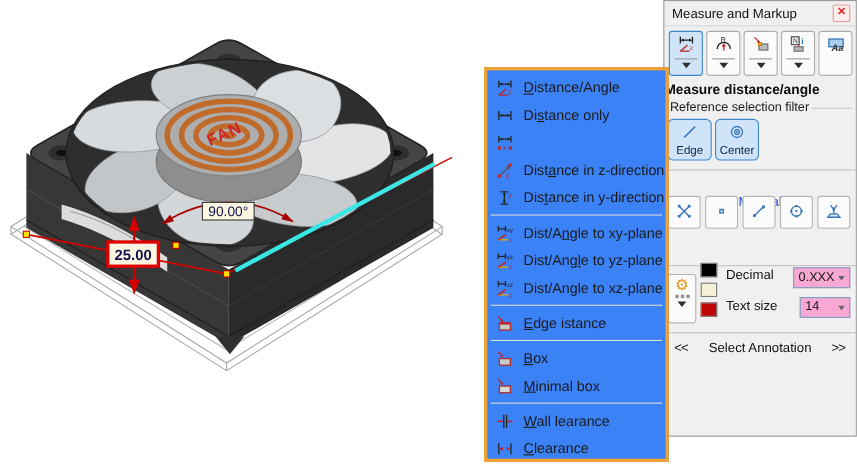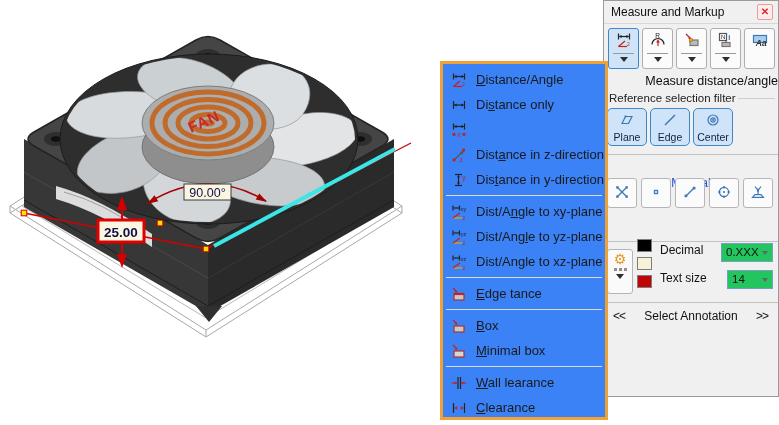--- a/index.html
+++ b/index.html
@@ -28,22 +28,22 @@
   .pclose{position:absolute;right:5px;top:3px;width:16px;height:16px;box-sizing:border-box;
           border:1px solid #ec9a9a;background:#fdecec;color:#e02424;font-weight:bold;
           font-size:10px;line-height:14px;text-align:center;border-radius:2px;cursor:default}
   .tbar{position:absolute;left:4px;top:27px;display:flex;gap:3px}
   .tbtn{width:31px;height:41px;background:#fbfbfb;border:1px solid #aeaeae;border-radius:3px;
         box-sizing:border-box;display:flex;flex-direction:column;align-items:center;padding-top:3px}
   .tbtn.active{background:#cfe4f8;border-color:#3f87c9}
   .tbtn .sep{width:21px;border-top:1px solid #9a9a9a;margin-top:2px}
   .caret{width:0;height:0;border-left:4px solid transparent;border-right:4px solid transparent;
          border-top:5px solid #2e2e2e;margin-top:3px}
-  .sect-title{position:absolute;top:73px;left:0;width:100%;text-align:right;
-              font-weight:normal;font-size:12.5px;color:#0c0c0c}
+  .sect-title{position:absolute;top:73px;left:0;width:100%;text-align:left;
+              font-weight:bold;font-size:12.5px;color:#0c0c0c}
   .filter-label{position:absolute;top:91px;left:5px;font-size:11.5px;color:#222}
   .filter-line{position:absolute;top:97px;left:134px;right:3px;height:1px;background:#cdcdcd}
   .fbar{position:absolute;left:3px;top:107px;display:flex;gap:3px}
   .fbtn{width:40px;height:38px;background:#cfe4f8;border:1px solid #3f87c9;border-radius:5px;
         box-sizing:border-box;display:flex;flex-direction:column;align-items:center;
         justify-content:space-between;padding:3px 0 2px}
   .fbtn .lbl{font-size:10.5px;color:#0d2240}
   .pdiv{position:absolute;left:0;right:0;height:1px;background:#c2c2c2}
   .manual-label{position:absolute;top:175px;width:100%;text-align:center;font-size:12px;color:#1d4ed8}
   .mbar{position:absolute;left:3px;top:177px;display:flex;gap:4px}
@@ -52,21 +52,21 @@
   .gearbtn{position:absolute;left:3px;top:248px;width:26px;height:45px;background:#fafafa;
            border:1px solid #b5b5b5;border-radius:3px;box-sizing:border-box;display:flex;
            flex-direction:column;align-items:center;padding-top:1px}
   .gear-glyph{color:#e8941a;font-size:14px;line-height:16px}
   .gear-dots{display:flex;gap:2px;margin-top:1px}
   .gear-dots i{width:3px;height:3px;background:#8f8f8f;display:block}
   .swatches{position:absolute;left:33px;top:238px}
   .sw{width:15px;height:13px;border:1px solid #7d7d7d;box-sizing:border-box;margin-bottom:5px}
   .lbl-dec{position:absolute;left:56px;top:242px}
   .lbl-ts{position:absolute;left:56px;top:270px}
-  .combo{position:absolute;height:19px;background:#22c55e;border:1px solid #7a9ebf;box-sizing:border-box;
+  .combo{position:absolute;height:19px;background:#f9a8d4;border:1px solid #7a9ebf;box-sizing:border-box;
          font-size:11.5px;color:#111;line-height:17px;padding-left:4px}
   .combo .chev{position:absolute;right:4px;top:7px;width:0;height:0;border-left:3.5px solid transparent;
                border-right:3.5px solid transparent;border-top:4px solid #666}
   #combo-decimal{left:117px;top:242px;width:52px}
   #combo-textsize{left:123px;top:269px;width:46px}
   .annot-prev{position:absolute;left:9px;top:308px;letter-spacing:-1px}
   .annot-label{position:absolute;left:0;right:0;top:308px;text-align:center}
   .annot-next{position:absolute;right:10px;top:308px;letter-spacing:-1px}
 </style>
 </head>
@@ -307,21 +307,21 @@
   <div class="msep"></div>
   <div class="mi">
     <span class="mic">
         <svg viewBox="0 0 16 16" width="16" height="16" fill="none" stroke-width="1.2">
           <line x1="2" y1="2" x2="6" y2="6" stroke="#c22222"></line>
           <path d="M6.8,6.8l-3.3,-0.6 1.7,-1.7z" fill="#c22222"></path>
           <rect x="3" y="8" width="10" height="6" fill="#c9c9c9" stroke="#b03030"></rect>
           <line x1="3" y1="8" x2="13" y2="8" stroke="#c22222" stroke-width="2.2"></line>
         </svg>
       </span>
-    <span class="mil"><span></span><span class="mn">E</span><span>dge tance</span></span>
+    <span class="mil"><span></span><span class="mn">E</span><span>dge istance</span></span>
   </div>
   <div class="msep"></div>
   <div class="mi">
     <span class="mic">
         <svg viewBox="0 0 16 16" width="16" height="16" fill="none" stroke-width="1.2">
           <line x1="2" y1="2" x2="6" y2="6" stroke="#c22222"></line>
           <path d="M6.8,6.8l-3.3,-0.6 1.7,-1.7z" fill="#c22222"></path>
           <rect x="3" y="8" width="10" height="6" fill="#c9c9c9" stroke="#b03030"></rect>
         </svg>
       </span>
@@ -430,27 +430,20 @@
             <text x="3.8" y="14.2" font-size="8.5" font-style="italic" font-weight="bold" fill="#333" stroke="none">Aa</text>
           </svg></span>
     </div>
   </div>
 
   <div class="sect-title">Measure distance/angle</div>
   <div class="filter-label">Reference selection filter</div>
   <div class="filter-line"></div>
 
   <div class="fbar">
-    <div class="fbtn">
-      <span><svg viewBox="0 0 16 16" width="16" height="16" fill="none" stroke-width="1.2">
-            <path d="M3,11.5 L6.5,4.5 L13,4.5 L9.5,11.5 Z" stroke="#3a78b8"></path>
-            <rect x="5.6" y="3.6" width="1.8" height="1.8" fill="#3a78b8"></rect>
-          </svg></span>
-      <span class="lbl">Plane</span>
-    </div>
     <div class="fbtn">
       <span><svg viewBox="0 0 16 16" width="16" height="16" fill="none" stroke-width="1.2">
             <line x1="3" y1="13" x2="13" y2="3" stroke="#3a78b8" stroke-width="1.5"></line>
           </svg></span>
       <span class="lbl">Edge</span>
     </div>
     <div class="fbtn">
       <span><svg viewBox="0 0 16 16" width="16" height="16" fill="none" stroke-width="1.2">
             <circle cx="8" cy="8" r="5" stroke="#3a78b8"></circle>
             <circle cx="8" cy="8" r="2.2" stroke="#3a78b8"></circle>

